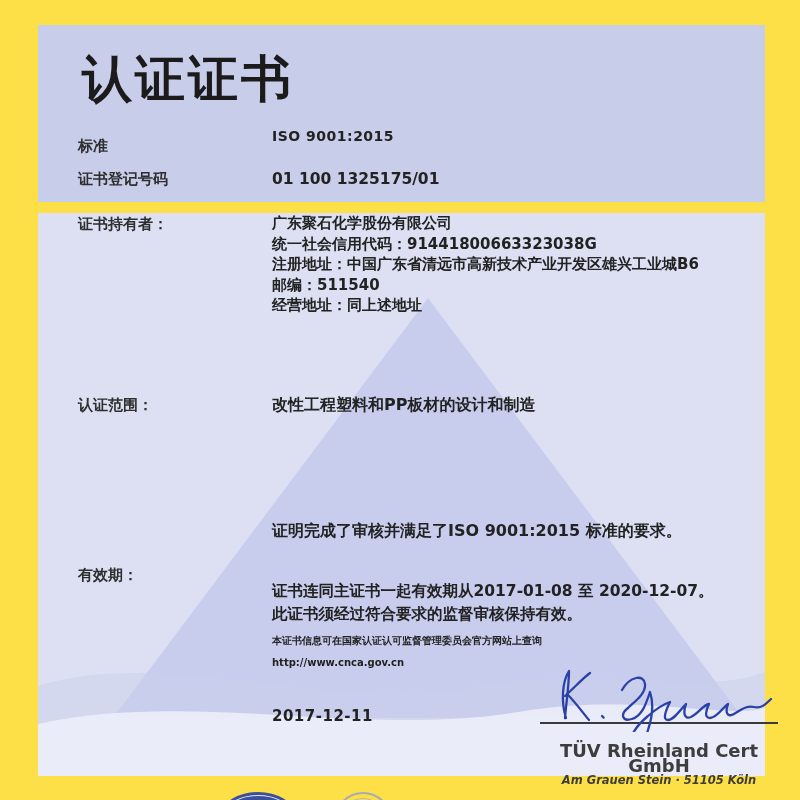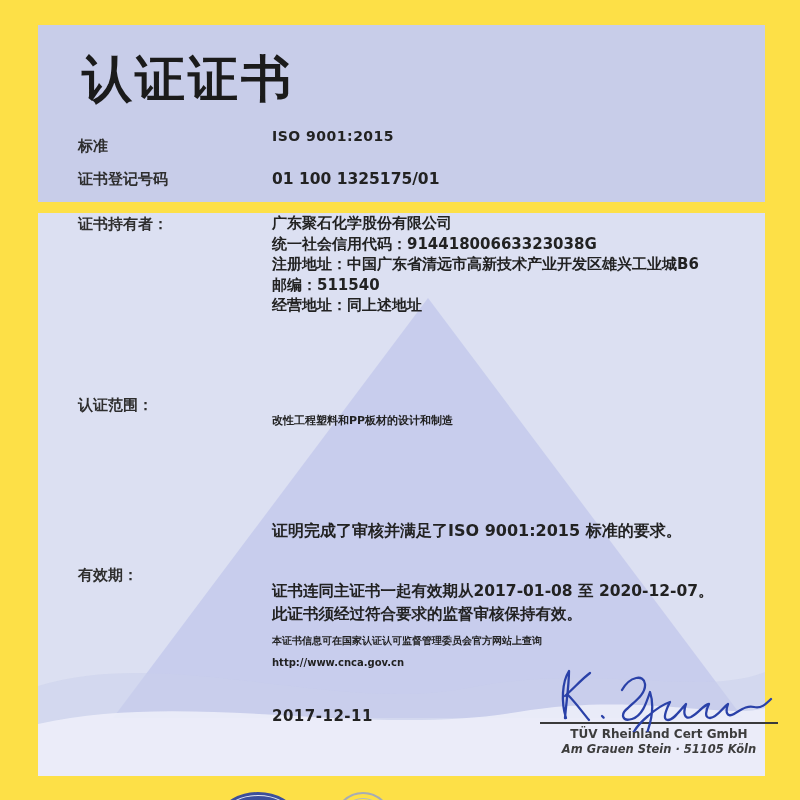--- a/index.html
+++ b/index.html
@@ -21,30 +21,30 @@
   .lbl { left:78px; font-size:15px; font-weight:700; color:#2e2e2e; }
   .val { left:272px; font-weight:700; color:#222; }
   .std-val { top:128px; font-size:14px; font-weight:800; letter-spacing:0.5px; }
   .reg-lbl { top:170px; }
   .reg-val { top:170px; font-size:15.5px; font-weight:800; }
   .std-lbl { top:137px; }
   .holder-lbl { top:215px; }
   .holder-block { top:213px; font-size:15px; line-height:20.5px; max-width:500px; }
   .holder-block .line { font-weight:700; white-space:nowrap; }
   .scope-lbl { top:396px; }
-  .scope-val { top:413px; font-size:11px; }
+  .scope-val { top:395px; font-size:16px; }
   .statement { top:521px; left:272px; font-size:16px; font-weight:700; }
   .validity-lbl { top:566px; }
   .validity-block { top:580px; font-size:15.5px; line-height:22.5px; }
   .lookup-block { top:630px; font-size:10px; line-height:21.5px; }
   .issue-date { top:707px; left:272px; font-size:15px; font-weight:700; letter-spacing:0.5px; }
   .sig-svg { left:550px; top:662px; width:232px; height:70px; z-index:4; }
   .sig-line { left:540px; top:722px; width:238px; height:2px; background:#3a3a3a; z-index:3; }
   .issuer-block { left:536px; top:727px; width:246px; text-align:center; z-index:3; }
-  .issuer-block .org { font-size:12px; font-weight:700; color:#3d3d3d; line-height:15px; }
+  .issuer-block .org { font-size:18px; font-weight:700; color:#3d3d3d; line-height:15px;margin-top:16px; }
   .issuer-block .addr { font-size:11.5px; font-weight:700; color:#3d3d3d; line-height:15px;font-style:italic; }
   .watermark-svg { position:absolute; left:38px; top:213px; z-index:1; }
   .wave-svg { position:absolute; left:38px; top:628px; z-index:2; }
   .logo-oval {
     position:absolute; left:222px; top:792px; width:72px; height:44px;
     border-radius:50%; background:#3c4f9b; z-index:4;
   }
   .logo-oval::after {
     content:""; position:absolute; left:3px; top:3px; right:3px; bottom:3px;
     border-radius:50%; border:1px solid rgba(255,255,255,0.85);

